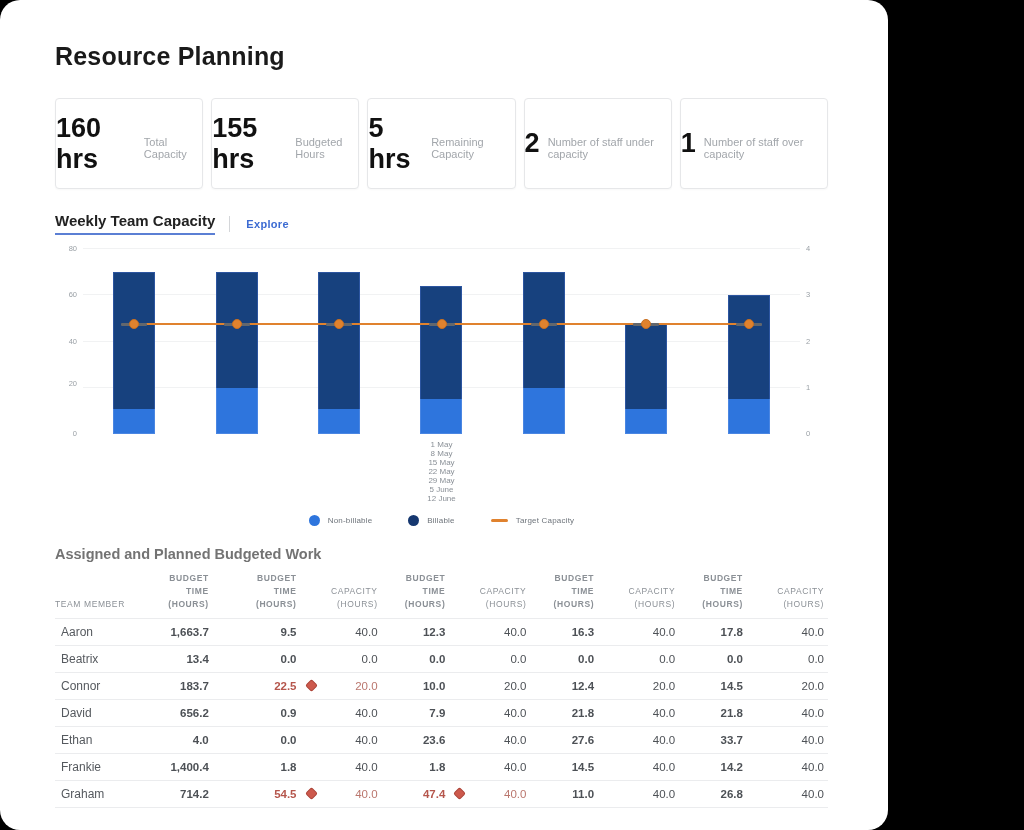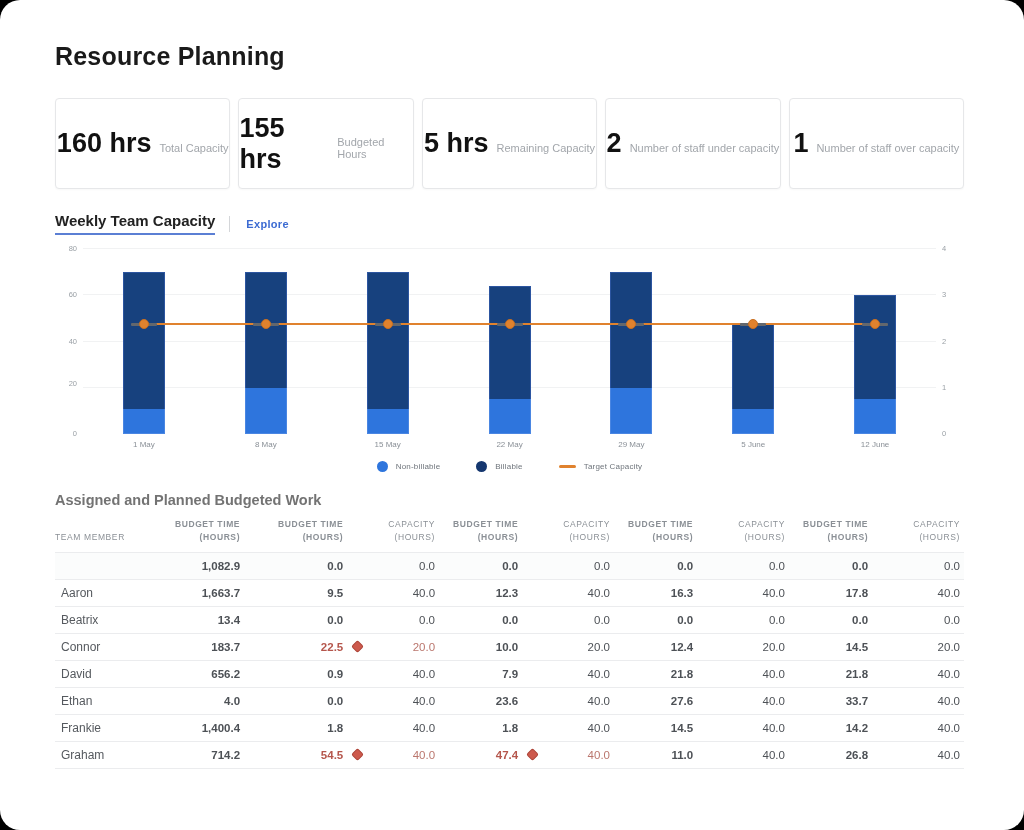--- a/index.html
+++ b/index.html
@@ -1,18 +1,18 @@
 <!DOCTYPE html>
 <html><head>
 <meta charset="utf-8">
 <style>
   * { margin:0; padding:0; box-sizing:border-box; }
   html,body { background:#000; }
   body { font-family:"Liberation Sans", sans-serif; }
-  .page { position:relative; width:1024px; height:830px; background:#fff;
+  .page { position:relative; width:888px; height:830px; background:#fff;
           border-radius:20px; overflow:hidden; padding:42px 60px 0 55px; }
 
   
   .page-title { font-size:25px; font-weight:700; color:#1a1a1a; letter-spacing:.2px; }
 
   
   .cards { display:flex; gap:8px; margin-top:27px; }
   .card { flex:1; height:91px; background:#fff; border:1px solid #e6e7e9; border-radius:4px;
           box-shadow:0 1px 2px rgba(0,0,0,.03); display:flex; flex-direction:row;
           align-items:center; justify-content:center; gap:8px; }
@@ -36,21 +36,21 @@
   .bars { position:absolute; inset:0; display:flex; }
   .bcell { flex:1; display:flex; align-items:flex-end; justify-content:center; }
   .bar { width:42px; display:flex; flex-direction:column; }
   .seg-billable { background:#17417e; border:1px solid #2c55a0; border-bottom:none; }
   .seg-nonbillable { background:#2e75dd; border:1px solid #4a86e2; border-top:none; }
   .tline { position:absolute; height:2px; background:#e0822e; z-index:3; }
   .gseg { position:absolute; width:26px; height:3px; background:#63676d; z-index:4;
           transform:translateX(-50%); border-radius:1px; }
   .dot { position:absolute; width:10px; height:10px; border-radius:50%; background:#e0822e;
          border:1px solid #c96f20; z-index:5; transform:translateX(-50%); }
-  .xlabels { display:flex; margin:6px 28px 0 28px; }
+  .xlabels { display:flex; margin:6px 28px 0 28px;flex-direction:column; }
   .xlabels span { flex:1; text-align:center; font-size:8px; color:#8a9097; }
 
   .legend { display:flex; justify-content:center; align-items:center; gap:36px; margin-top:12px; }
   .legend-item { display:flex; align-items:center; gap:8px; cursor:pointer; }
   .legend-dot { width:11px; height:11px; border-radius:50%; }
   .legend-line { width:17px; height:3px; border-radius:2px; background:#e0822e; }
   .legend-label { font-size:8px; color:#6e747b; letter-spacing:.2px; }
 
   
   .table-title { margin-top:20px; font-size:14.5px; font-weight:700; color:#737373; }
@@ -239,32 +239,20 @@
           <th class="cap"><span>CAPACITY</span><br><span>(HOURS)</span></th>
           <th class="bt"><span>BUDGET TIME</span><br><span>(HOURS)</span></th>
           <th class="cap"><span>CAPACITY</span><br><span>(HOURS)</span></th>
           <th class="bt"><span>BUDGET TIME</span><br><span>(HOURS)</span></th>
           <th class="cap"><span>CAPACITY</span><br><span>(HOURS)</span></th>
           <th class="bt"><span>BUDGET TIME</span><br><span>(HOURS)</span></th>
           <th class="cap"><span>CAPACITY</span><br><span>(HOURS)</span></th>
         </tr>
       </thead>
     <tbody>
-        <tr class="summary">
-          <td class="member"></td>
-          <td class="bt"><span class="num">1,082.9</span></td>
-          <td class="bt"><span class="num">0.0</span></td>
-          <td class="cap"><span class="num">0.0</span></td>
-          <td class="bt"><span class="num">0.0</span></td>
-          <td class="cap"><span class="num">0.0</span></td>
-          <td class="bt"><span class="num">0.0</span></td>
-          <td class="cap"><span class="num">0.0</span></td>
-          <td class="bt"><span class="num">0.0</span></td>
-          <td class="cap"><span class="num">0.0</span></td>
-        </tr>
         <tr>
           <td class="member">Aaron</td>
           <td class="bt"><span class="num">1,663.7</span></td>
           <td class="bt"><span class="num">9.5</span></td>
           <td class="cap"><span class="num">40.0</span></td>
           <td class="bt"><span class="num">12.3</span></td>
           <td class="cap"><span class="num">40.0</span></td>
           <td class="bt"><span class="num">16.3</span></td>
           <td class="cap"><span class="num">40.0</span></td>
           <td class="bt"><span class="num">17.8</span></td>

